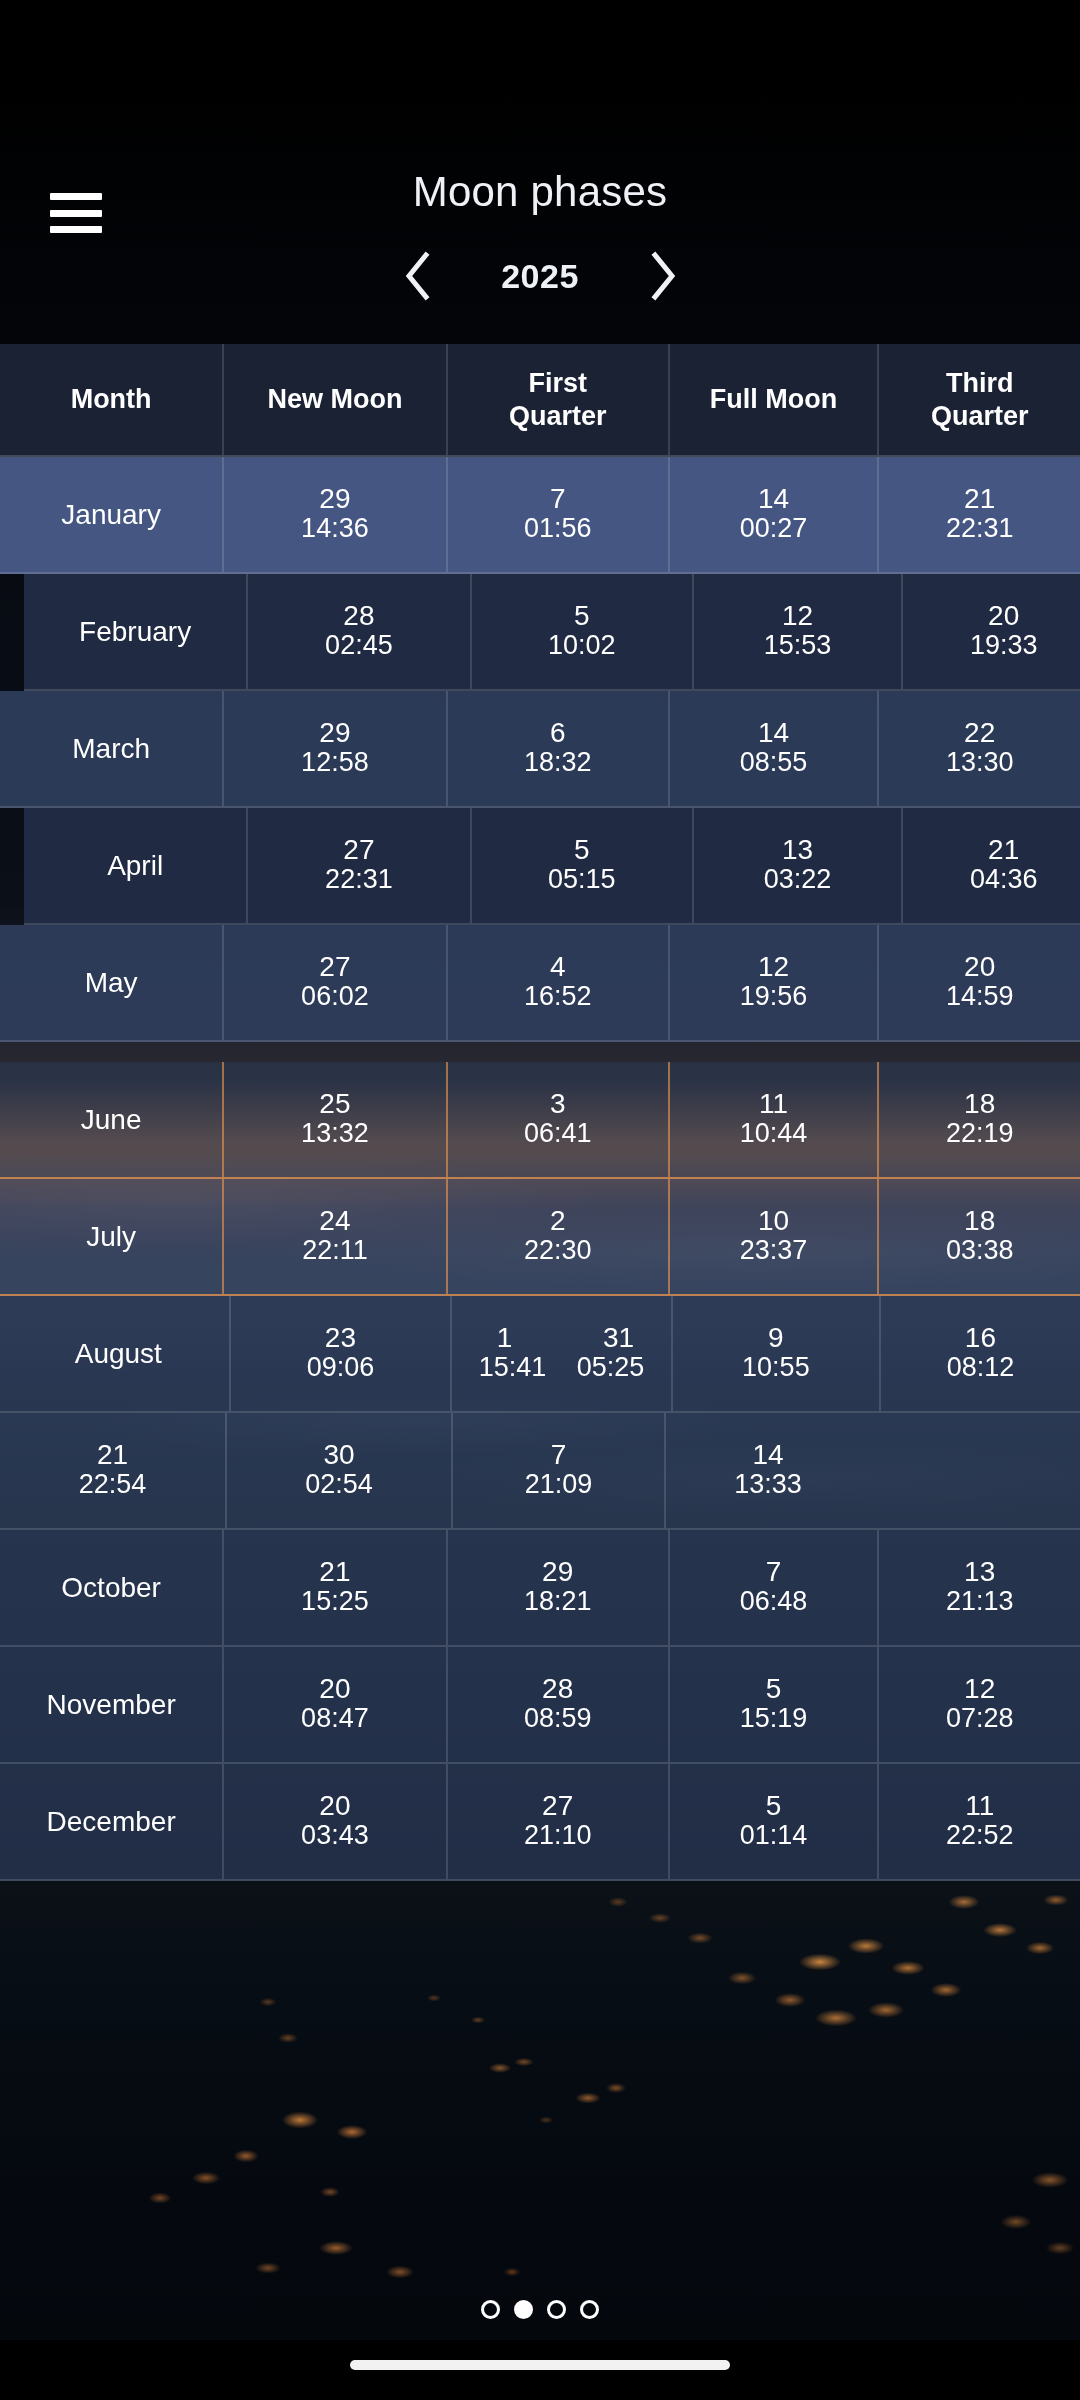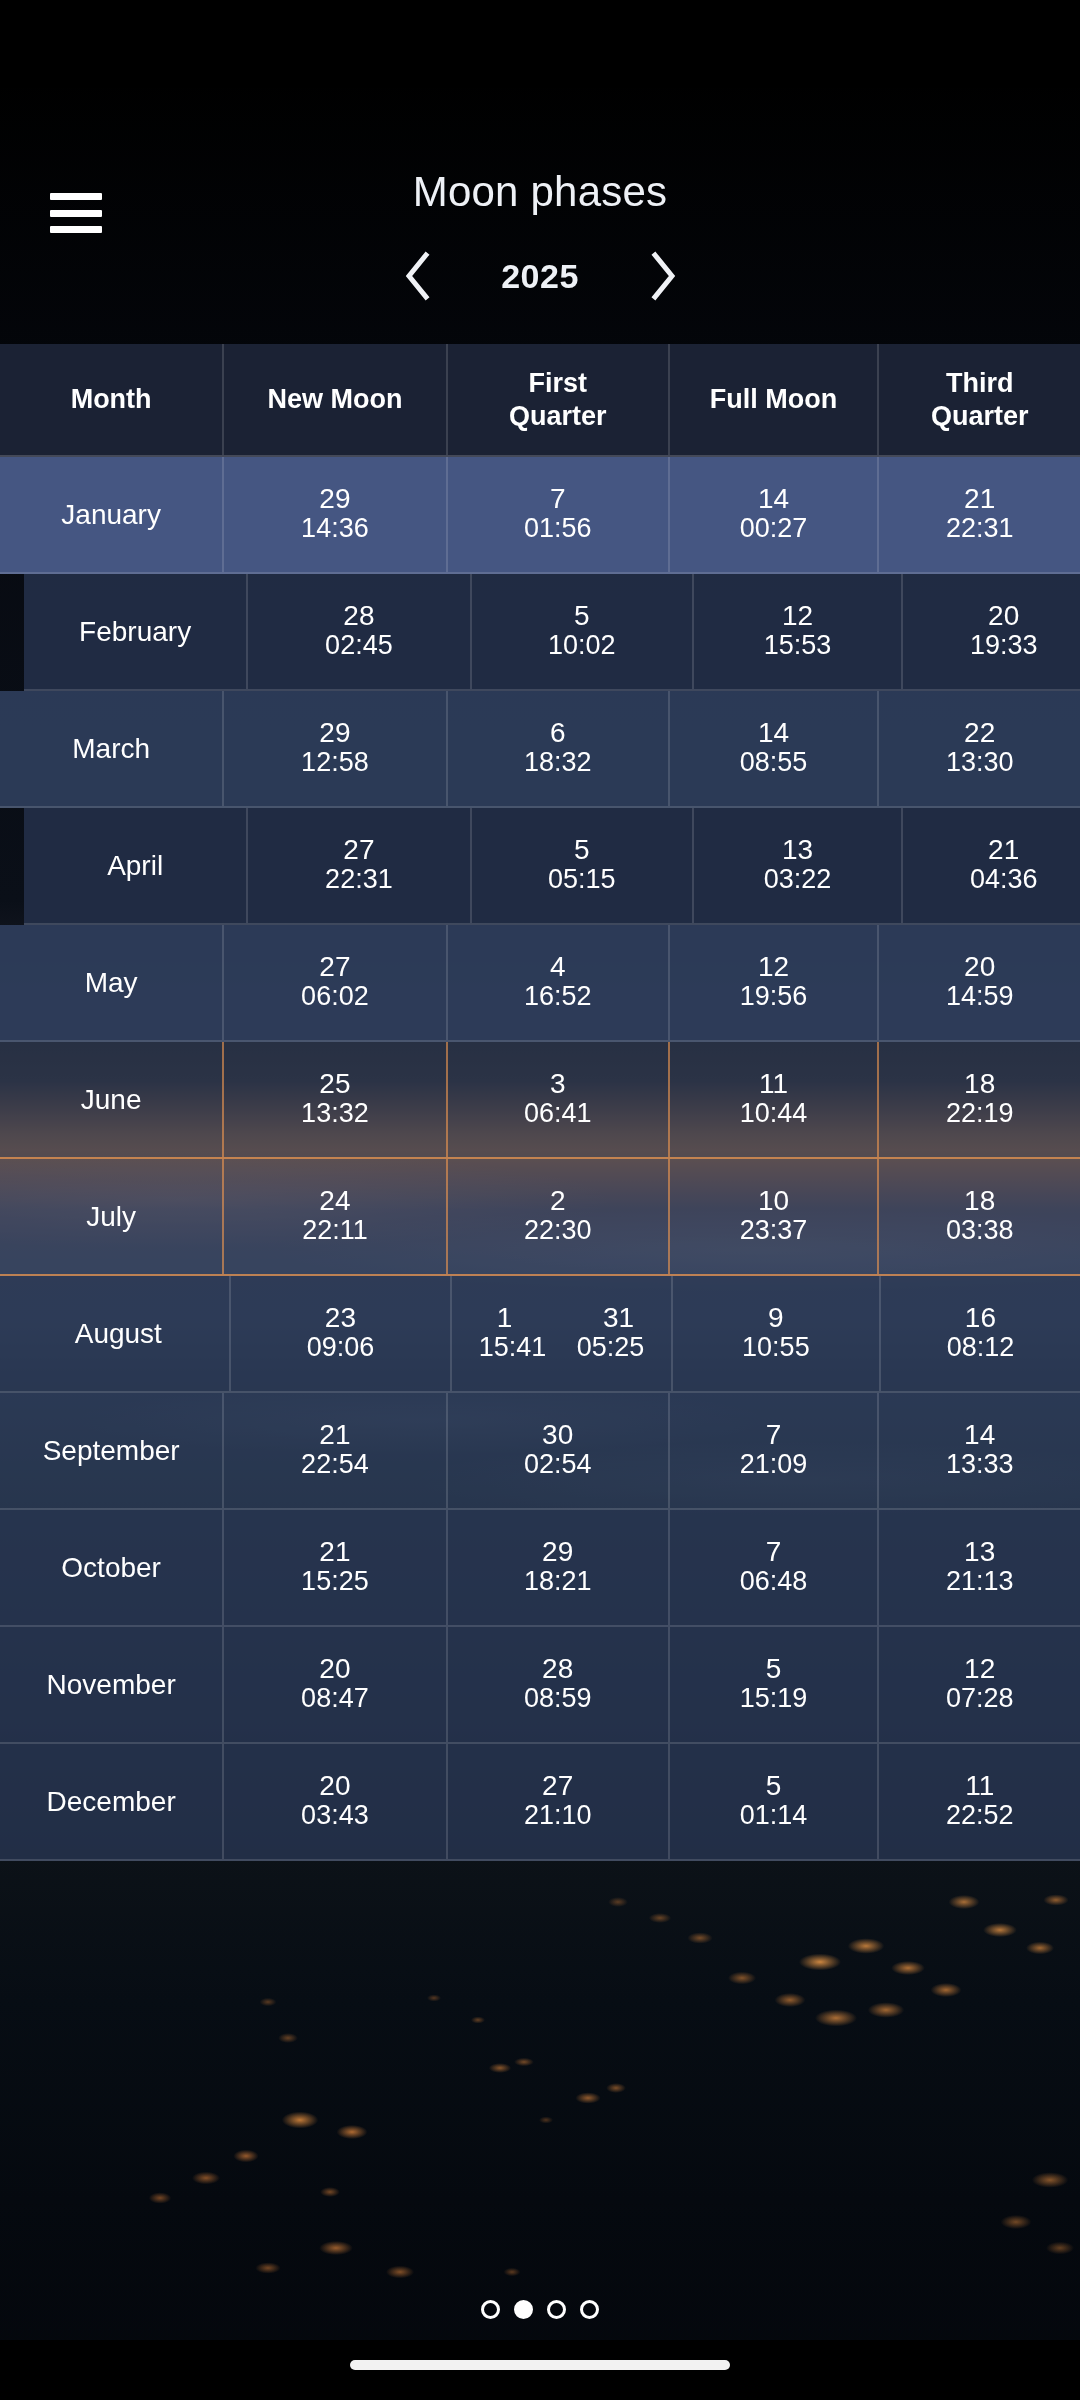--- a/index.html
+++ b/index.html
@@ -141,21 +141,21 @@
   .twin { display:flex; flex-direction:column; align-items:center; }
   .twin .dl { display:flex; gap:36px; justify-content:center; }
   .twin .tl { display:flex; gap:4px; justify-content:center; }
   .twin .dl span { width:78px; text-align:center; font-size:28px; }
   .twin .tl span { width:94px; text-align:center; font-size:27px; }
 
   
   .tint-hl   { background:rgba(72,90,135,.96); }
   .tint-dark { background:rgba(34,45,70,.95);margin-left:24px; }
   .tint-mid  { background:rgba(47,62,92,.92); }
-  .tint-glass{ background:rgba(44,58,86,.55); }
+  .tint-glass{ background:rgba(44,58,86,.55);margin-top:20px; }
   .tint-glass2{ background:rgba(48,62,90,.46); }
   .tint-glass3{ background:rgba(40,54,82,.72);padding-left:8px; }
   .tint-glass4{ background:rgba(44,59,88,.60); }
   .tint-glass5{ background:rgba(40,54,82,.80); }
   .row.warm { border-bottom-color:rgba(235,150,80,.75); }
   .row.warm .cell { border-right-color:rgba(235,150,80,.62); }
 
   
   #dots {
     position:absolute; left:0; top:2300px; width:1080px;
@@ -386,23 +386,20 @@
         <div class="cell c3">
           <span class="day">9</span>
           <span class="time">10:55</span>
         </div>
         <div class="cell c4">
           <span class="day">16</span>
           <span class="time">08:12</span>
         </div>
       </div>
       <div class="row data-row tint-glass4">
-        <div class="cell c0">
-          <span class="month">September</span>
-        </div>
         <div class="cell c1">
           <span class="day">21</span>
           <span class="time">22:54</span>
         </div>
         <div class="cell c2">
           <span class="day">30</span>
           <span class="time">02:54</span>
         </div>
         <div class="cell c3">
           <span class="day">7</span>

